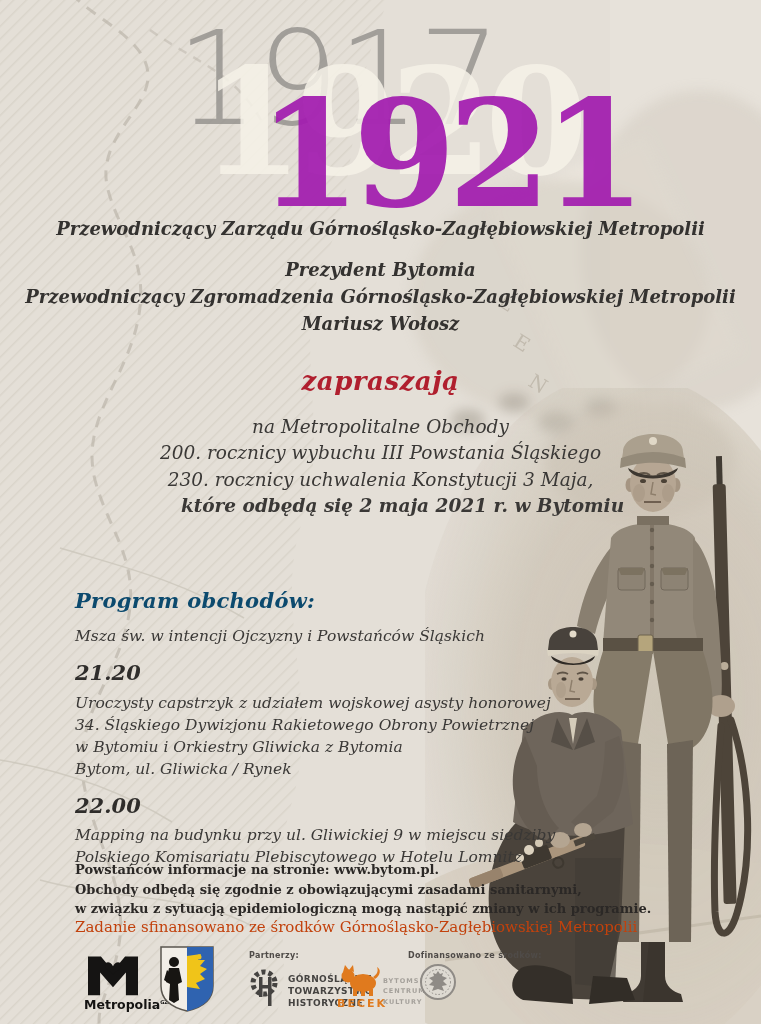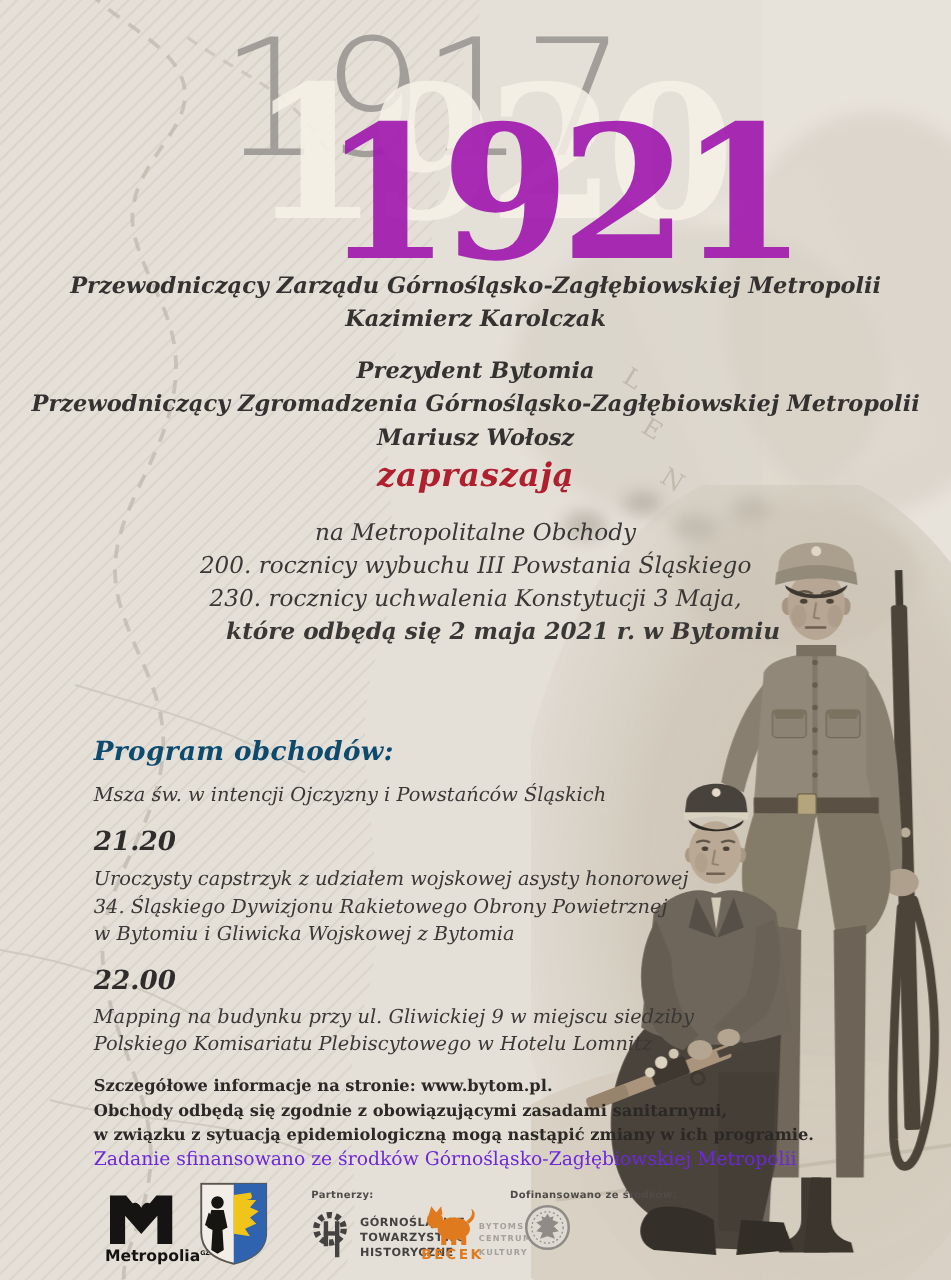--- a/index.html
+++ b/index.html
@@ -20,21 +20,21 @@
   .event{top:414px;font-style:italic;font-size:18.5px;line-height:1.42;color:#3a3836;}
   .event .bold{font-weight:700;margin-left:44px;}
   
   .program{position:absolute;left:75px;top:586px;color:#3a3836;font-style:italic;font-size:15.5px;line-height:1.42;}
   .program .heading{font-weight:700;font-size:21px;color:#0c4a6e;letter-spacing:.3px;}
   .program .mass{margin-top:9px;}
   .program .time{margin-top:11px;font-weight:700;font-size:21px;color:#2f2d2b;}
   .program .plines{margin-top:4px;}
   
   .info{position:absolute;left:75px;top:860px;font-weight:700;font-size:13px;line-height:1.5;color:#2b2826;}
-  .funding{position:absolute;left:75px;top:918px;font-size:15px;color:#6d28d9;}
+  .funding{position:absolute;left:75px;top:918px;font-size:15px;color:#c2410c;}
   
   .flabel{position:absolute;font-family:"DejaVu Sans","Liberation Sans",sans-serif;
           font-weight:700;font-size:8px;color:#4f4b48;letter-spacing:.3px;}
   .metro-word{position:absolute;left:84px;top:997px;font-family:"DejaVu Sans","Liberation Sans",sans-serif;
           font-weight:700;font-size:12.5px;color:#141312;}
   .metro-word sup{font-size:5px;}
   .gth-text{position:absolute;left:288px;top:973px;font-family:"DejaVu Sans","Liberation Sans",sans-serif;
           font-weight:700;font-size:9px;line-height:1.35;color:#454341;letter-spacing:.4px;}
   .becek-word{position:absolute;left:337px;top:997px;font-family:"DejaVu Sans","Liberation Sans",sans-serif;
           font-weight:700;font-size:11px;color:#e07a1e;letter-spacing:2px;}
@@ -186,21 +186,20 @@
       </g>
     </svg>
   </div>
 
   <div class="year y1919">1917</div>
   <div class="year y1920">1920</div>
   <div class="year y1921">1921</div>
 
   <div class="center officials">
     <div>Przewodniczący Zarządu Górnośląsko-Zagłębiowskiej Metropolii</div>
-    <div>Kazimierz Karolczak</div>
     <div class="grp2">
       <div>Prezydent Bytomia</div>
       <div>Przewodniczący Zgromadzenia Górnośląsko-Zagłębiowskiej Metropolii</div>
       <div>Mariusz Wołosz</div>
     </div>
   </div>
 
   <div class="center invite-verb">zapraszają</div>
 
   <div class="center event">
@@ -210,31 +209,32 @@
     <div class="bold">które odbędą się 2 maja 2021 r. w Bytomiu</div>
   </div>
 
   <div class="program">
     <div class="heading">Program obchodów:</div>
     <div class="mass">Msza św. w intencji Ojczyzny i Powstańców Śląskich</div>
     <div class="time">21.20</div>
     <div class="plines">
       <div>Uroczysty capstrzyk z udziałem wojskowej asysty honorowej</div>
       <div>34. Śląskiego Dywizjonu Rakietowego Obrony Powietrznej</div>
-      <div>w Bytomiu i Gliwicka Wojskowej z Bytomia</div>
+      <div>w Bytomiu i Orkiestry Gliwicka z Bytomia</div>
+      <div>Bytom, ul. Gliwicka / Rynek</div>
     </div>
     <div class="time">22.00</div>
     <div class="plines">
       <div>Mapping na budynku przy ul. Gliwickiej 9 w miejscu siedziby</div>
       <div>Polskiego Komisariatu Plebiscytowego w Hotelu Lomnitz</div>
     </div>
   </div>
 
   <div class="info">
-    <div>Szczegółowe informacje na stronie: www.bytom.pl.</div>
+    <div>Powstańców informacje na stronie: www.bytom.pl.</div>
     <div>Obchody odbędą się zgodnie z obowiązującymi zasadami sanitarnymi,</div>
     <div>w związku z sytuacją epidemiologiczną mogą nastąpić zmiany w ich programie.</div>
   </div>
   <div class="funding">Zadanie sfinansowano ze środków Górnośląsko-Zagłębiowskiej Metropolii</div>
 
   <svg class="layer" style="left:88px;top:946px;" width="50" height="50" viewBox="0 0 62 60">
     <path d="M0,60 V12 H16 L31,30 46,12 H62 V60 H47 V32 L31,50 15,32 V60 Z" fill="#151413"></path>
     <path d="M31,24 C28,17 21,18 21,23 C21,27 26,30 31,34 C36,30 41,27 41,23 C41,18 34,17 31,24 Z" fill="#151413"></path>
   </svg>
   <div class="metro-word">

